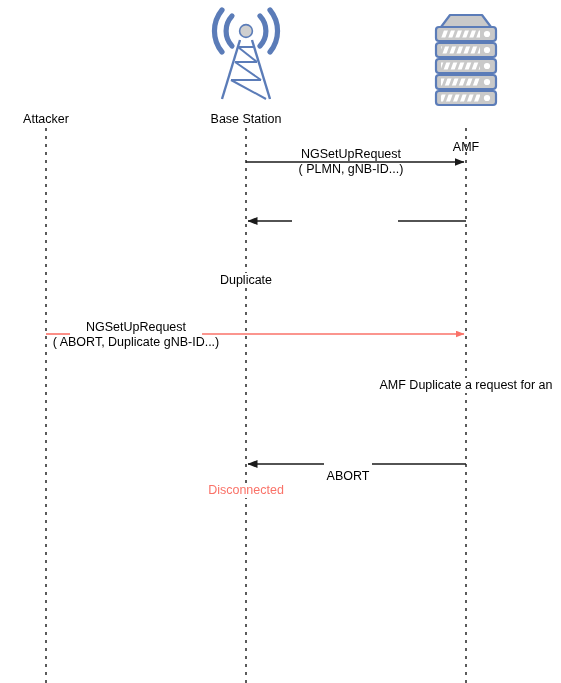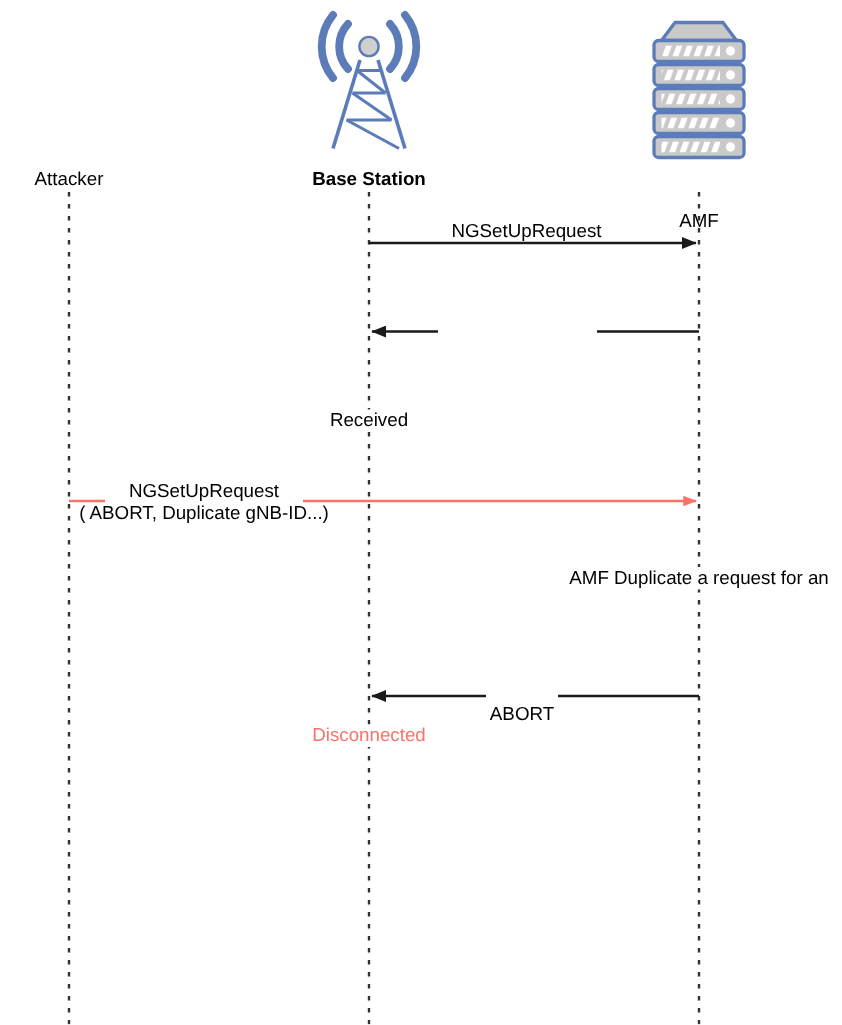--- a/index.html
+++ b/index.html
@@ -130,43 +130,44 @@
     <line x1="46" y1="334" x2="70" y2="334" stroke="#fa7268" stroke-width="1.6"></line>
     <line x1="202" y1="334" x2="464" y2="334" stroke="#fa7268" stroke-width="1.6" marker-end="url(#arrowRed)"></line>
 
     <line x1="466" y1="464" x2="372" y2="464" stroke="#1a1a1a" stroke-width="1.6"></line>
     <line x1="324" y1="464" x2="248" y2="464" stroke="#1a1a1a" stroke-width="1.6" marker-end="url(#arrowBlack)"></line>
   </svg>
 
   <div class="lbl actor-name" style="left:46px; top:112px;">
     <span class="red">Attacker</span>
   </div>
-  <div class="lbl actor-name" style="left:246px; top:112px;font-weight:bold;">
+  <div class="lbl actor-name" style="left:246px; top:112px;">
     <span>Base Station</span>
   </div>
   <div class="lbl actor-name" style="left:466px; top:112px;margin-top:28px;">
     <span>AMF</span>
   </div>
 
   <div class="lbl" style="left:351px; top:147px;">
     <div>NGSetUpRequest</div>
+    <div>( PLMN, gNB-ID...)</div>
   </div>
 
 
   <div class="lbl" style="left:136px; top:320px;">
     <div>NGSetUpRequest</div>
     <div>( ABORT, Duplicate gNB-ID...)</div>
   </div>
 
   <div class="lbl boxed" style="left:348px; top:457px;margin-top:12px;">
     <span>ABORT</span>
   </div>
 
   <div class="lbl boxed" style="left:246px; top:273px;">
-    <span>Received</span>
+    <span>Duplicate</span>
   </div>
 
   <div class="lbl boxed" style="left:466px; top:378px;">
     <div>AMF Duplicate a request for an</div>
   </div>
 
   <div class="lbl boxed red" style="left:246px; top:483px;">
     <span>Disconnected</span>
   </div>
 

